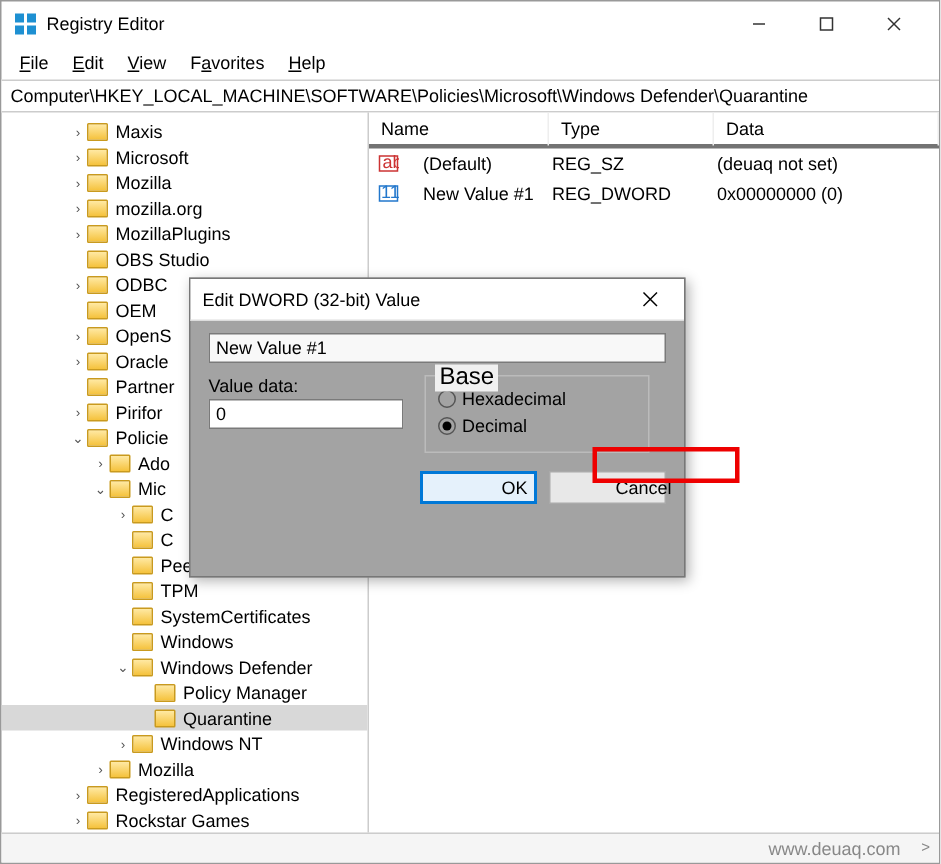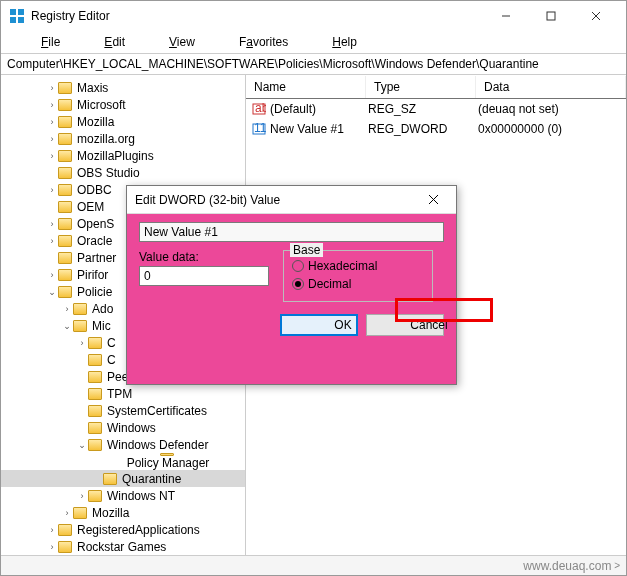--- a/index.html
+++ b/index.html
@@ -4,52 +4,52 @@
 <style>
 * { box-sizing: border-box; margin: 0; padding: 0; font-family: "Segoe UI", Tahoma, sans-serif; font-size: 12px; }
 body { background: #fff; }
 .window { width: 627px; height: 576px; border: 1px solid #999; position: relative; background: #fff; }
 .titlebar { height: 30px; display: flex; align-items: center; padding: 0 8px; }
 .titlebar .app-icon { width: 16px; height: 16px; margin-right: 6px; }
 .titlebar .title { flex: 1; }
 .win-controls { display: flex; gap: 0; }
 .win-btn { width: 45px; height: 28px; display: flex; align-items: center; justify-content: center; color: #555; }
 .menubar { height: 22px; display: flex; align-items: center; padding: 0 6px; gap: 4px; }
-.menubar span { padding: 2px 6px; margin-left: 28px; }
+.menubar span { padding: 2px 6px; }
 .menubar span u { text-decoration: underline; }
 .addressbar { height: 22px; border-top: 1px solid #ccc; border-bottom: 1px solid #ccc; padding: 2px 6px; display: flex; align-items: center; background: #fff; }
 .content { display: flex; height: calc(100% - 30px - 22px - 22px - 20px); }
 .tree-pane { width: 245px; border-right: 1px solid #ccc; overflow: hidden; padding: 4px 0; }
 .list-pane { flex: 1; overflow: hidden; }
-.list-header { display: flex; border-bottom: 1px solid #737373; background: #fff; height: 24px; align-items: center; }
+.list-header { display: flex; border-bottom: 3px solid #737373; background: #fff; height: 24px; align-items: center; }
 .list-header div { padding: 4px 8px; border-right: 1px solid #eee; }
 .col-name { width: 120px; } .col-type { width: 110px; } .col-data { flex: 1; }
 .list-row { display: flex; height: 20px; align-items: center; }
 .list-row .cell { padding: 2px; } 
-.list-row .col-name { display: flex; align-items: center; gap: 4px; padding-left: 6px; text-align: right; }
+.list-row .col-name { display: flex; align-items: center; gap: 16px; padding-left: 6px; text-align: right; }
 .val-icon { width: 14px; height: 14px; display: inline-block; }
 .tree { }
 .tree-row { display: flex; align-items: center; height: 17px; padding-left: 0; white-space: nowrap; }
 .twisty { width: 12px; display: inline-flex; justify-content: center; color: #555; font-size: 9px; }
 .folder-icon { width: 14px; height: 12px; background: linear-gradient(#ffe9a3,#f5c23c); border: 1px solid #c99a1e; border-radius: 1px; margin-right: 3px; }
 .tree-row.selected { background: #d8d8d8; }
 .tree-row span.label { padding: 0 2px; }
-.statusbar { height: 20px; border-top: 1px solid #ccc; display: flex; justify-content: flex-end; align-items: center; padding: 0 6px; font-size: 10px; color: #888; background: #f5f5f5; }
-.dialog { position: absolute; left: 125px; top: 184px; width: 331px; height: 200px; background: #ec4899; border: 1px solid #777; box-shadow: 2px 2px 8px rgba(0,0,0,0.3); }
+.statusbar { height: 20px; border-top: 1px solid #ccc; display: flex; justify-content: flex-end; align-items: center; padding: 0 6px; font-size: 10px; color: #888; background: #f5f5f5; gap: 11px; }
+.dialog { position: absolute; left: 125px; top: 184px; width: 331px; height: 200px; background: #a3a3a3; border: 1px solid #777; box-shadow: 2px 2px 8px rgba(0,0,0,0.3); }
 .dlg-title { height: 28px; background: #fff; display: flex; align-items: center; padding: 0 8px; border-bottom: 1px solid #ddd; }
 .dlg-title .t { flex: 1; }
 .dlg-close { width: 30px; text-align: center; font-size: 14px; }
 .dlg-body { padding: 8px 12px 10px 12px; }
 .dlg-label { margin-bottom: 2px; }
 .dlg-input { width: 100%; height: 20px; border: 1px solid #7a7a7a; background: #fff; padding: 1px 4px; font-size: 12px; }
 .dlg-input.ro { background: #f8f8f8; }
 .dlg-row { display: flex; gap: 14px; margin-top: 8px; }
 .dlg-col { display: flex; flex-direction: column; }
 .fieldset { border: 1px solid #bbb; padding: 6px 8px 8px 8px; position: relative; width: 150px; }
-.fieldset .legend { position: absolute; top: -8px; left: 6px; background: #f0f0f0; padding: 0 3px; font-size: 12px; }
+.fieldset .legend { position: absolute; top: -8px; left: 6px; background: #f0f0f0; padding: 0 3px; font-size: 16px; }
 .radio-row { display: flex; align-items: center; gap: 4px; height: 18px; }
 .radio { width: 12px; height: 12px; border: 1px solid #555; border-radius: 50%; display: inline-flex; align-items: center; justify-content: center; }
 .radio.checked::after { content: ""; width: 6px; height: 6px; background: #000; border-radius: 50%; }
 .highlight-box { border: 3px solid #e00; padding: 2px 4px; position: absolute; left: 268px; top: 112px; width: 98px; height: 24px; }
 .dlg-buttons { display: flex; justify-content: flex-end; gap: 8px; margin-top: 12px; }
 .btn { width: 78px; height: 22px; border: 1px solid #aaa; background: #e8e8e8; display: flex; align-items: center; justify-content: center; padding-left: 48px; }
 .btn.primary { border: 2px solid #0078d7; background: #e5f1fb; }
 .chevron { font-size: 10px; color: #888; }
 </style>
 </head>
@@ -205,21 +205,21 @@
           <div class="tree-row" style="padding-left: 75px;">
             <span class="twisty"></span>
             <span class="folder-icon"></span>
             <span class="label">Windows</span>
           </div>
           <div class="tree-row" style="padding-left: 75px;">
             <span class="twisty">⌄</span>
             <span class="folder-icon"></span>
             <span class="label">Windows Defender</span>
           </div>
-          <div class="tree-row" style="padding-left: 90px; flex-direction: column;">
+          <div class="tree-row" style="padding-left: 90px;">
             <span class="twisty"></span>
             <span class="folder-icon"></span>
             <span class="label">Policy Manager</span>
           </div>
           <div class="tree-row selected" style="padding-left: 90px;">
             <span class="twisty"></span>
             <span class="folder-icon"></span>
             <span class="label">Quarantine</span>
           </div>
           <div class="tree-row" style="padding-left: 75px;">

